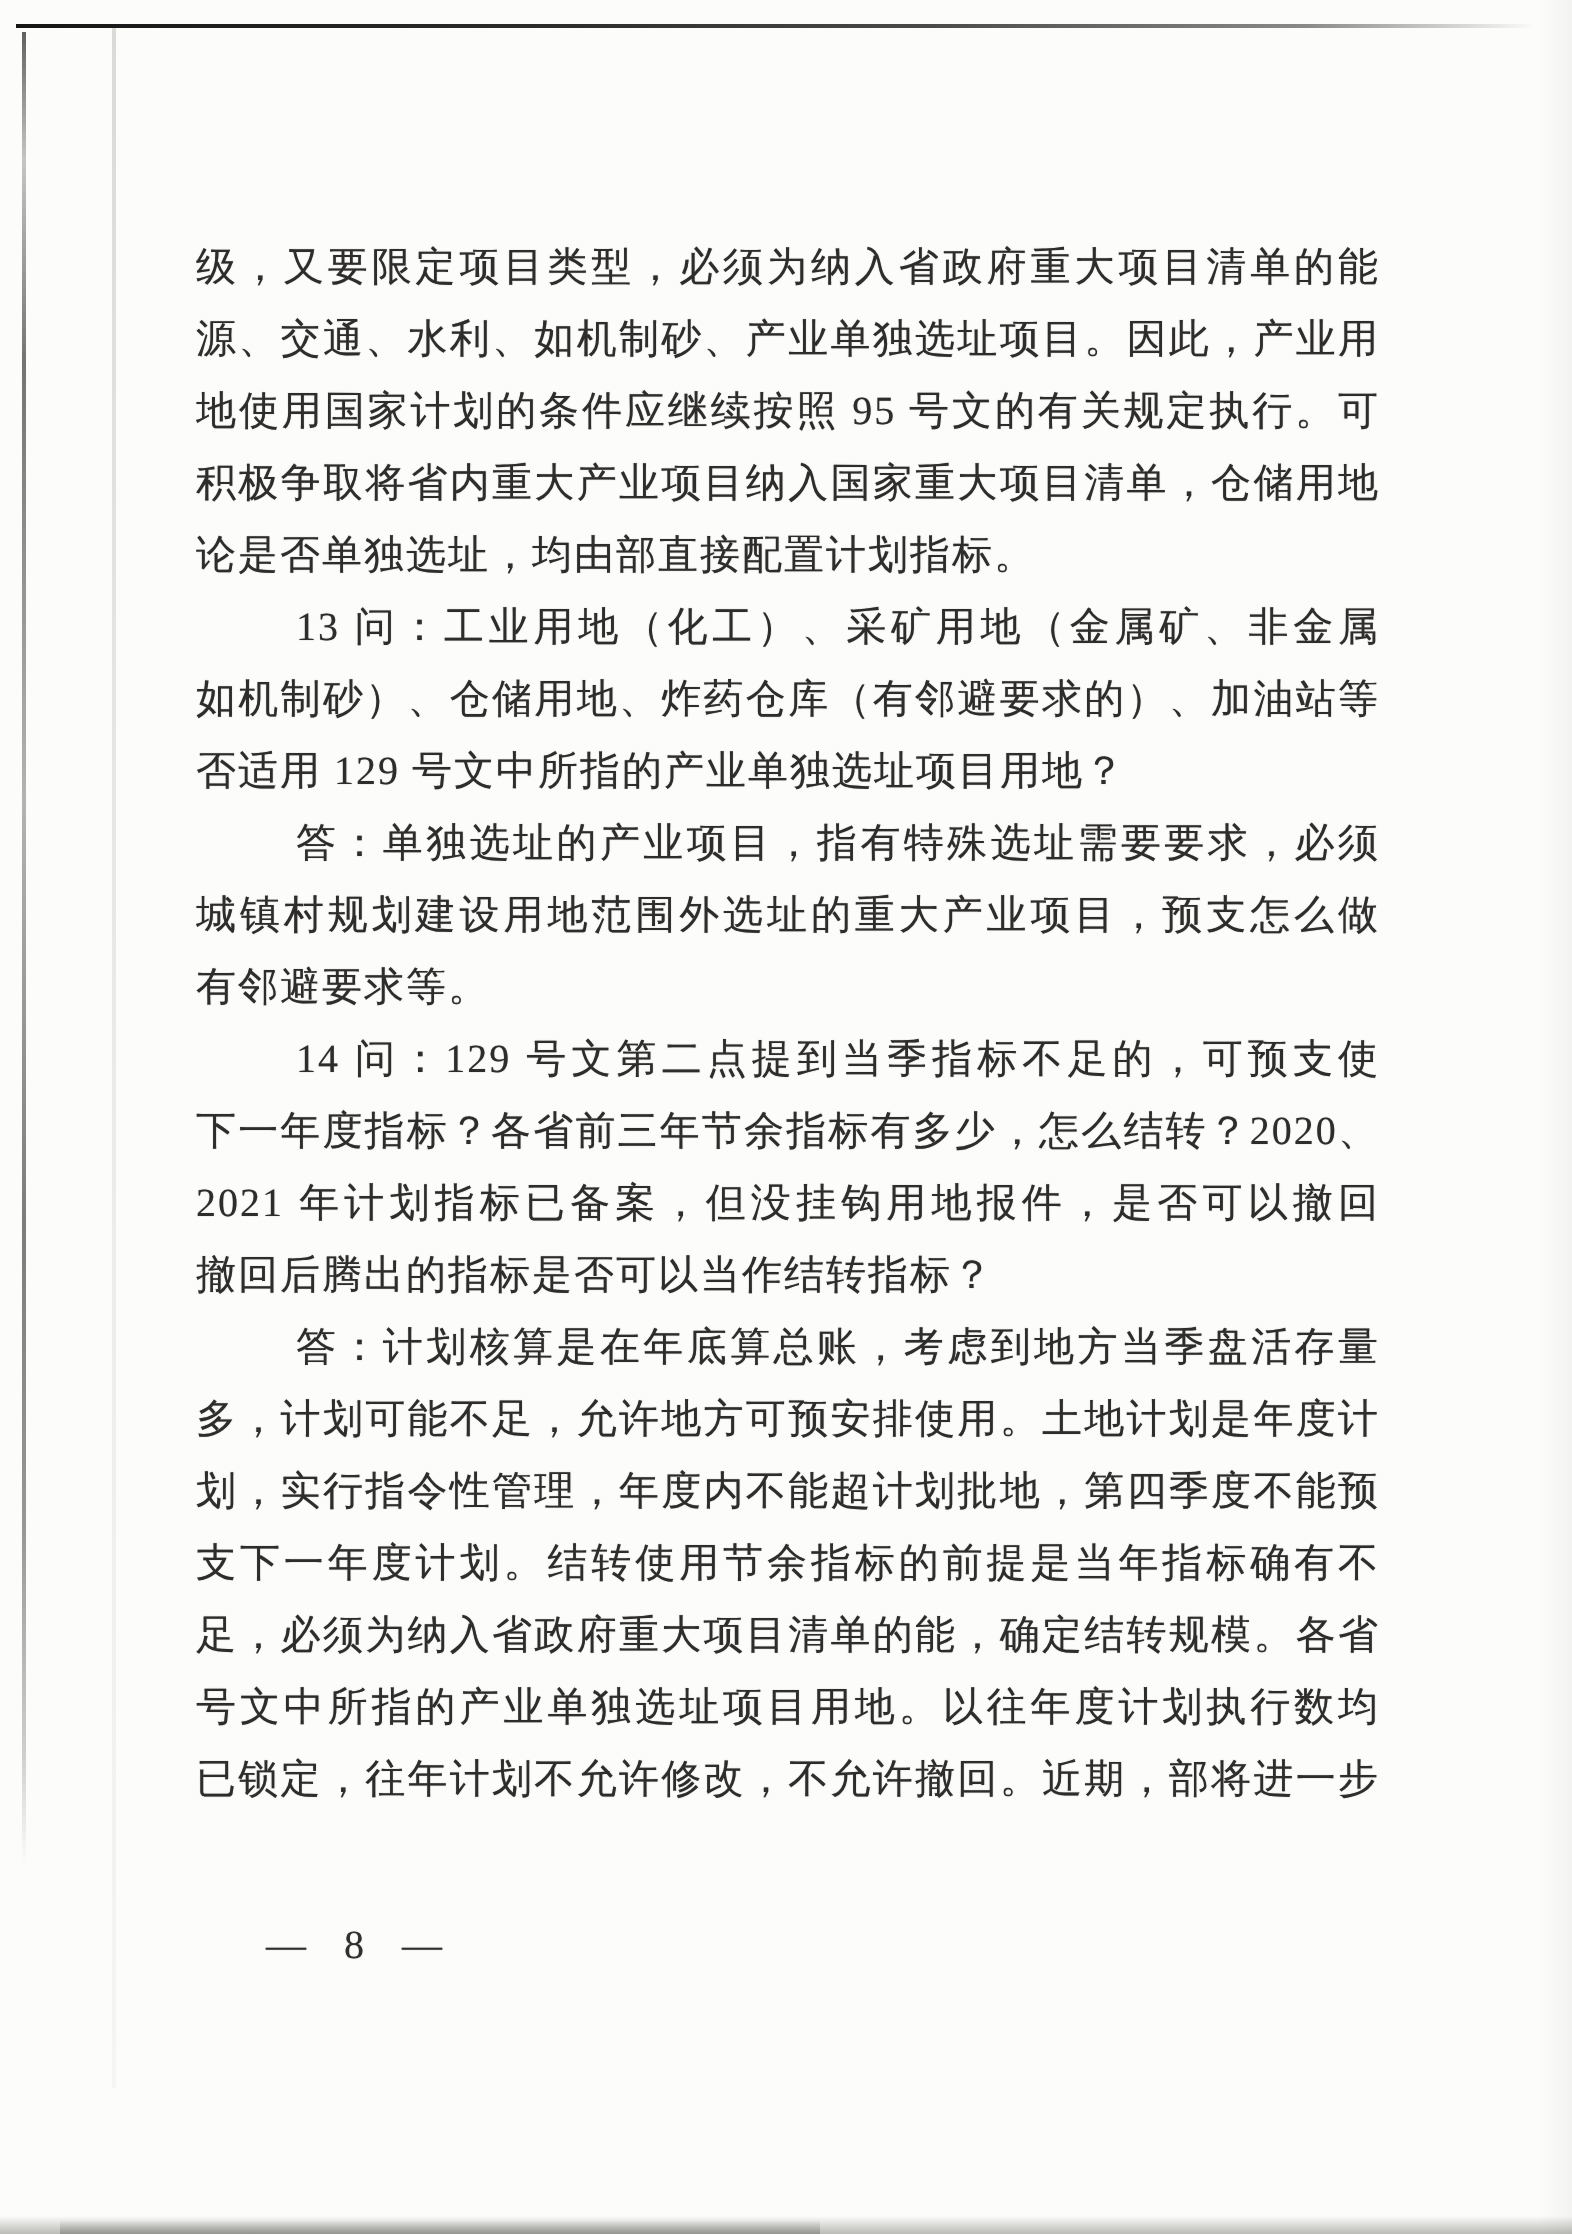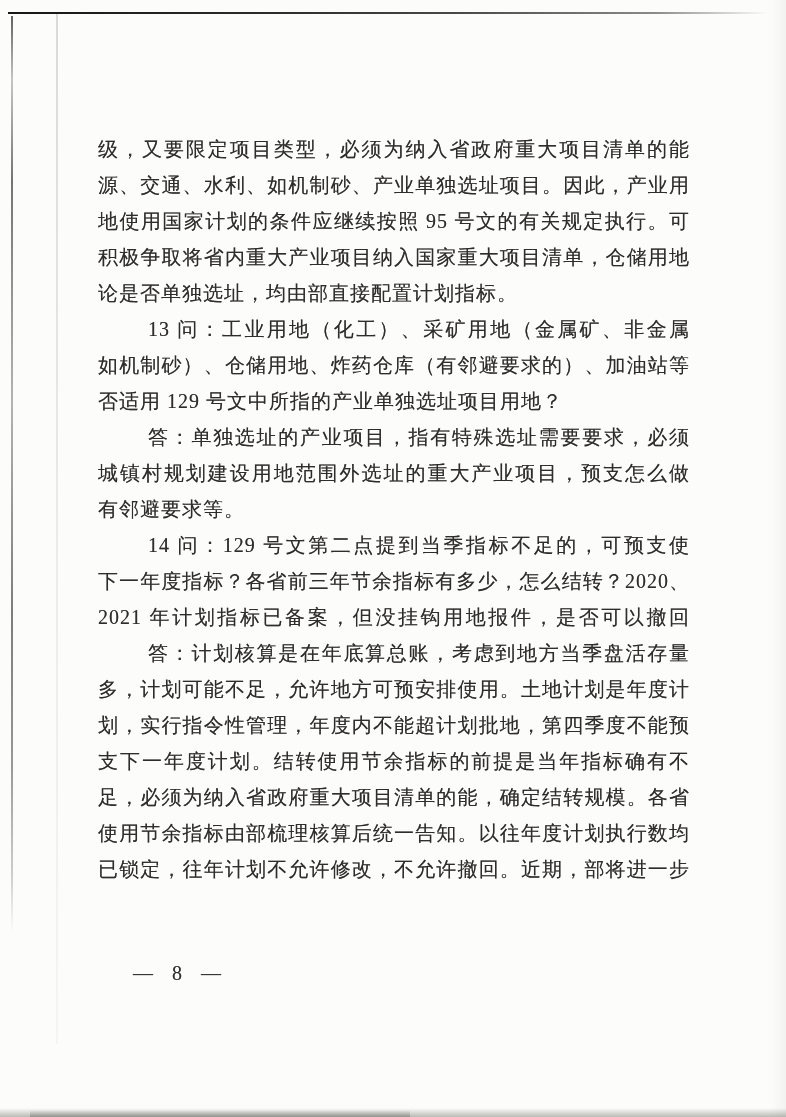--- a/index.html
+++ b/index.html
@@ -41,21 +41,21 @@
   .bottom-shadow{
     position:absolute;left:0;bottom:0;width:100%;height:9px;
     background:linear-gradient(to top, rgba(105,105,100,.45), rgba(105,105,100,0));
   }
   .bottom-shadow-left{
     position:absolute;left:30px;bottom:0;width:380px;height:7px;
     background:linear-gradient(to top, rgba(90,90,85,.40), rgba(90,90,85,0));
   }
   
   .text-block{
-    position:absolute;left:98px;top:131px;width:592px;
+    position:absolute;left:98px;top:116px;width:592px;
     color:var(--ink);
   }
   .line{
     height:36px;line-height:36px;font-size:20px;
     letter-spacing:1px;
     text-align:justify;text-align-last:justify;text-justify:inter-character;
     overflow:hidden;
     text-shadow:0 0 .5px rgba(46,45,43,.55);
   }
   .line.indent{text-indent:50px;}
@@ -84,26 +84,27 @@
       <div class="line no-justify">论是否单独选址，均由部直接配置计划指标。</div>
       <div class="line indent"><span class="lead">13 问：</span>工业用地（化工）、采矿用地（金属矿、非金属矿，</div>
       <div class="line">如机制砂）、仓储用地、炸药仓库（有邻避要求的）、加油站等是</div>
       <div class="line no-justify">否适用 129 号文中所指的产业单独选址项目用地？</div>
       <div class="line indent"><span class="lead">答：</span>单独选址的产业项目，指有特殊选址需要要求，必须在</div>
       <div class="line">城镇村规划建设用地范围外选址的重大产业项目，预支怎么做</div>
       <div class="line no-justify">有邻避要求等。</div>
       <div class="line indent"><span class="lead">14 问：</span>129 号文第二点提到当季指标不足的，可预支使用，</div>
       <div class="line">下一年度指标？各省前三年节余指标有多少，怎么结转？2020、</div>
       <div class="line">2021 年计划指标已备案，但没挂钩用地报件，是否可以撤回来？</div>
+      <div class="line no-justify">撤回后腾出的指标是否可以当作结转指标？</div>
       <div class="line indent"><span class="lead">答：</span>计划核算是在年底算总账，考虑到地方当季盘活存量不</div>
       <div class="line">多，计划可能不足，允许地方可预安排使用。土地计划是年度计</div>
       <div class="line">划，实行指令性管理，年度内不能超计划批地，第四季度不能预</div>
       <div class="line">支下一年度计划。结转使用节余指标的前提是当年指标确有不</div>
       <div class="line">足，必须为纳入省政府重大项目清单的能，确定结转规模。各省可</div>
-      <div class="line">使用节余指标由部梳理核算后统一告知。以往年度计划执行数均</div>
+      <div class="line">号文中所指的产业单独选址项目用地。以往年度计划执行数均</div>
       <div class="line">已锁定，往年计划不允许修改，不允许撤回。近期，部将进一步</div>
     </div>
 
   <div class="footer">— 8 —</div>
 
   <div class="bottom-shadow"></div>
   <div class="bottom-shadow-left"></div>
 </div>
 
 </body></html>

